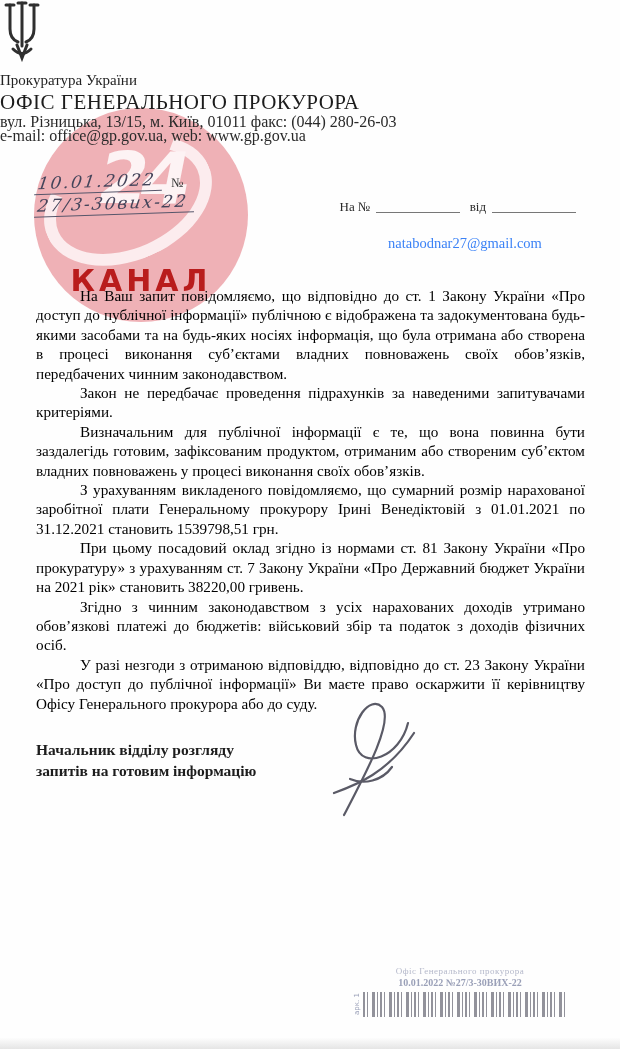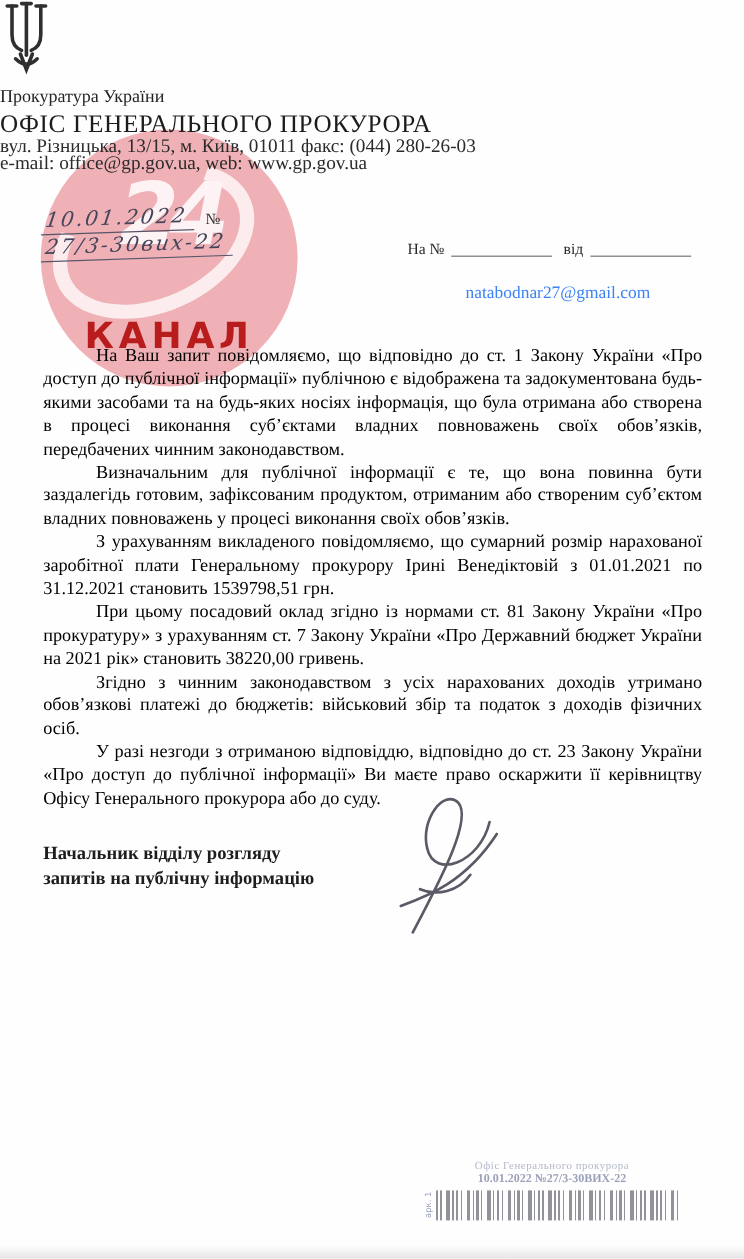--- a/index.html
+++ b/index.html
@@ -163,31 +163,32 @@
       <span>від</span><span class="blank"></span>
     </div>
   </div>
 
   <div class="addressee">
     <div class="addr-email">natabodnar27@gmail.com</div>
   </div>
 
   <div class="body-text">
     <p>На Ваш запит повідомляємо, що відповідно до ст. 1 Закону України «Про доступ до публічної інформації» публічною є відображена та задокументована будь-якими засобами та на будь-яких носіях інформація, що була отримана або створена в процесі виконання суб’єктами владних повноважень своїх обов’язків, передбачених чинним законодавством.</p>
+    <p>Закон не передбачає проведення підрахунків за наведеними запитувачами критеріями.</p>
     <p>Визначальним для публічної інформації є те, що вона повинна бути заздалегідь готовим, зафіксованим продуктом, отриманим або створеним суб’єктом владних повноважень у процесі виконання своїх обов’язків.</p>
     <p>З урахуванням викладеного повідомляємо, що сумарний розмір нарахованої заробітної плати Генеральному прокурору Ірині Венедіктовій з 01.01.2021 по 31.12.2021 становить 1539798,51 грн.</p>
     <p>При цьому посадовий оклад згідно із нормами ст. 81 Закону України «Про прокуратуру» з урахуванням ст. 7 Закону України «Про Державний бюджет України на 2021 рік» становить 38220,00 гривень.</p>
     <p>Згідно з чинним законодавством з усіх нарахованих доходів утримано обов’язкові платежі до бюджетів: військовий збір та податок з доходів фізичних осіб.</p>
     <p>У разі незгоди з отриманою відповіддю, відповідно до ст. 23 Закону України «Про доступ до публічної інформації» Ви маєте право оскаржити її керівництву Офісу Генерального прокурора або до суду.</p>
   </div>
 
   <div class="sign-row">
     <div class="sign-title">
       <div>Начальник відділу розгляду</div>
-      <div>запитів на публічну інформацію</div>
+      <div>запитів на готовим інформацію</div>
     </div>
     <svg class="scribble" width="130" height="130" viewBox="0 0 130 130">
       <g stroke="#5a5a66" stroke-width="2.2" fill="none" stroke-linecap="round">
         <path d="M38 122 C60 80 88 28 76 14 C64 2 44 28 50 52 C56 78 94 64 102 30"></path>
         <path d="M28 100 C50 92 82 80 108 40"></path>
         <path d="M44 86 C58 92 76 88 86 74"></path>
       </g>
     </svg>
   </div>
 

